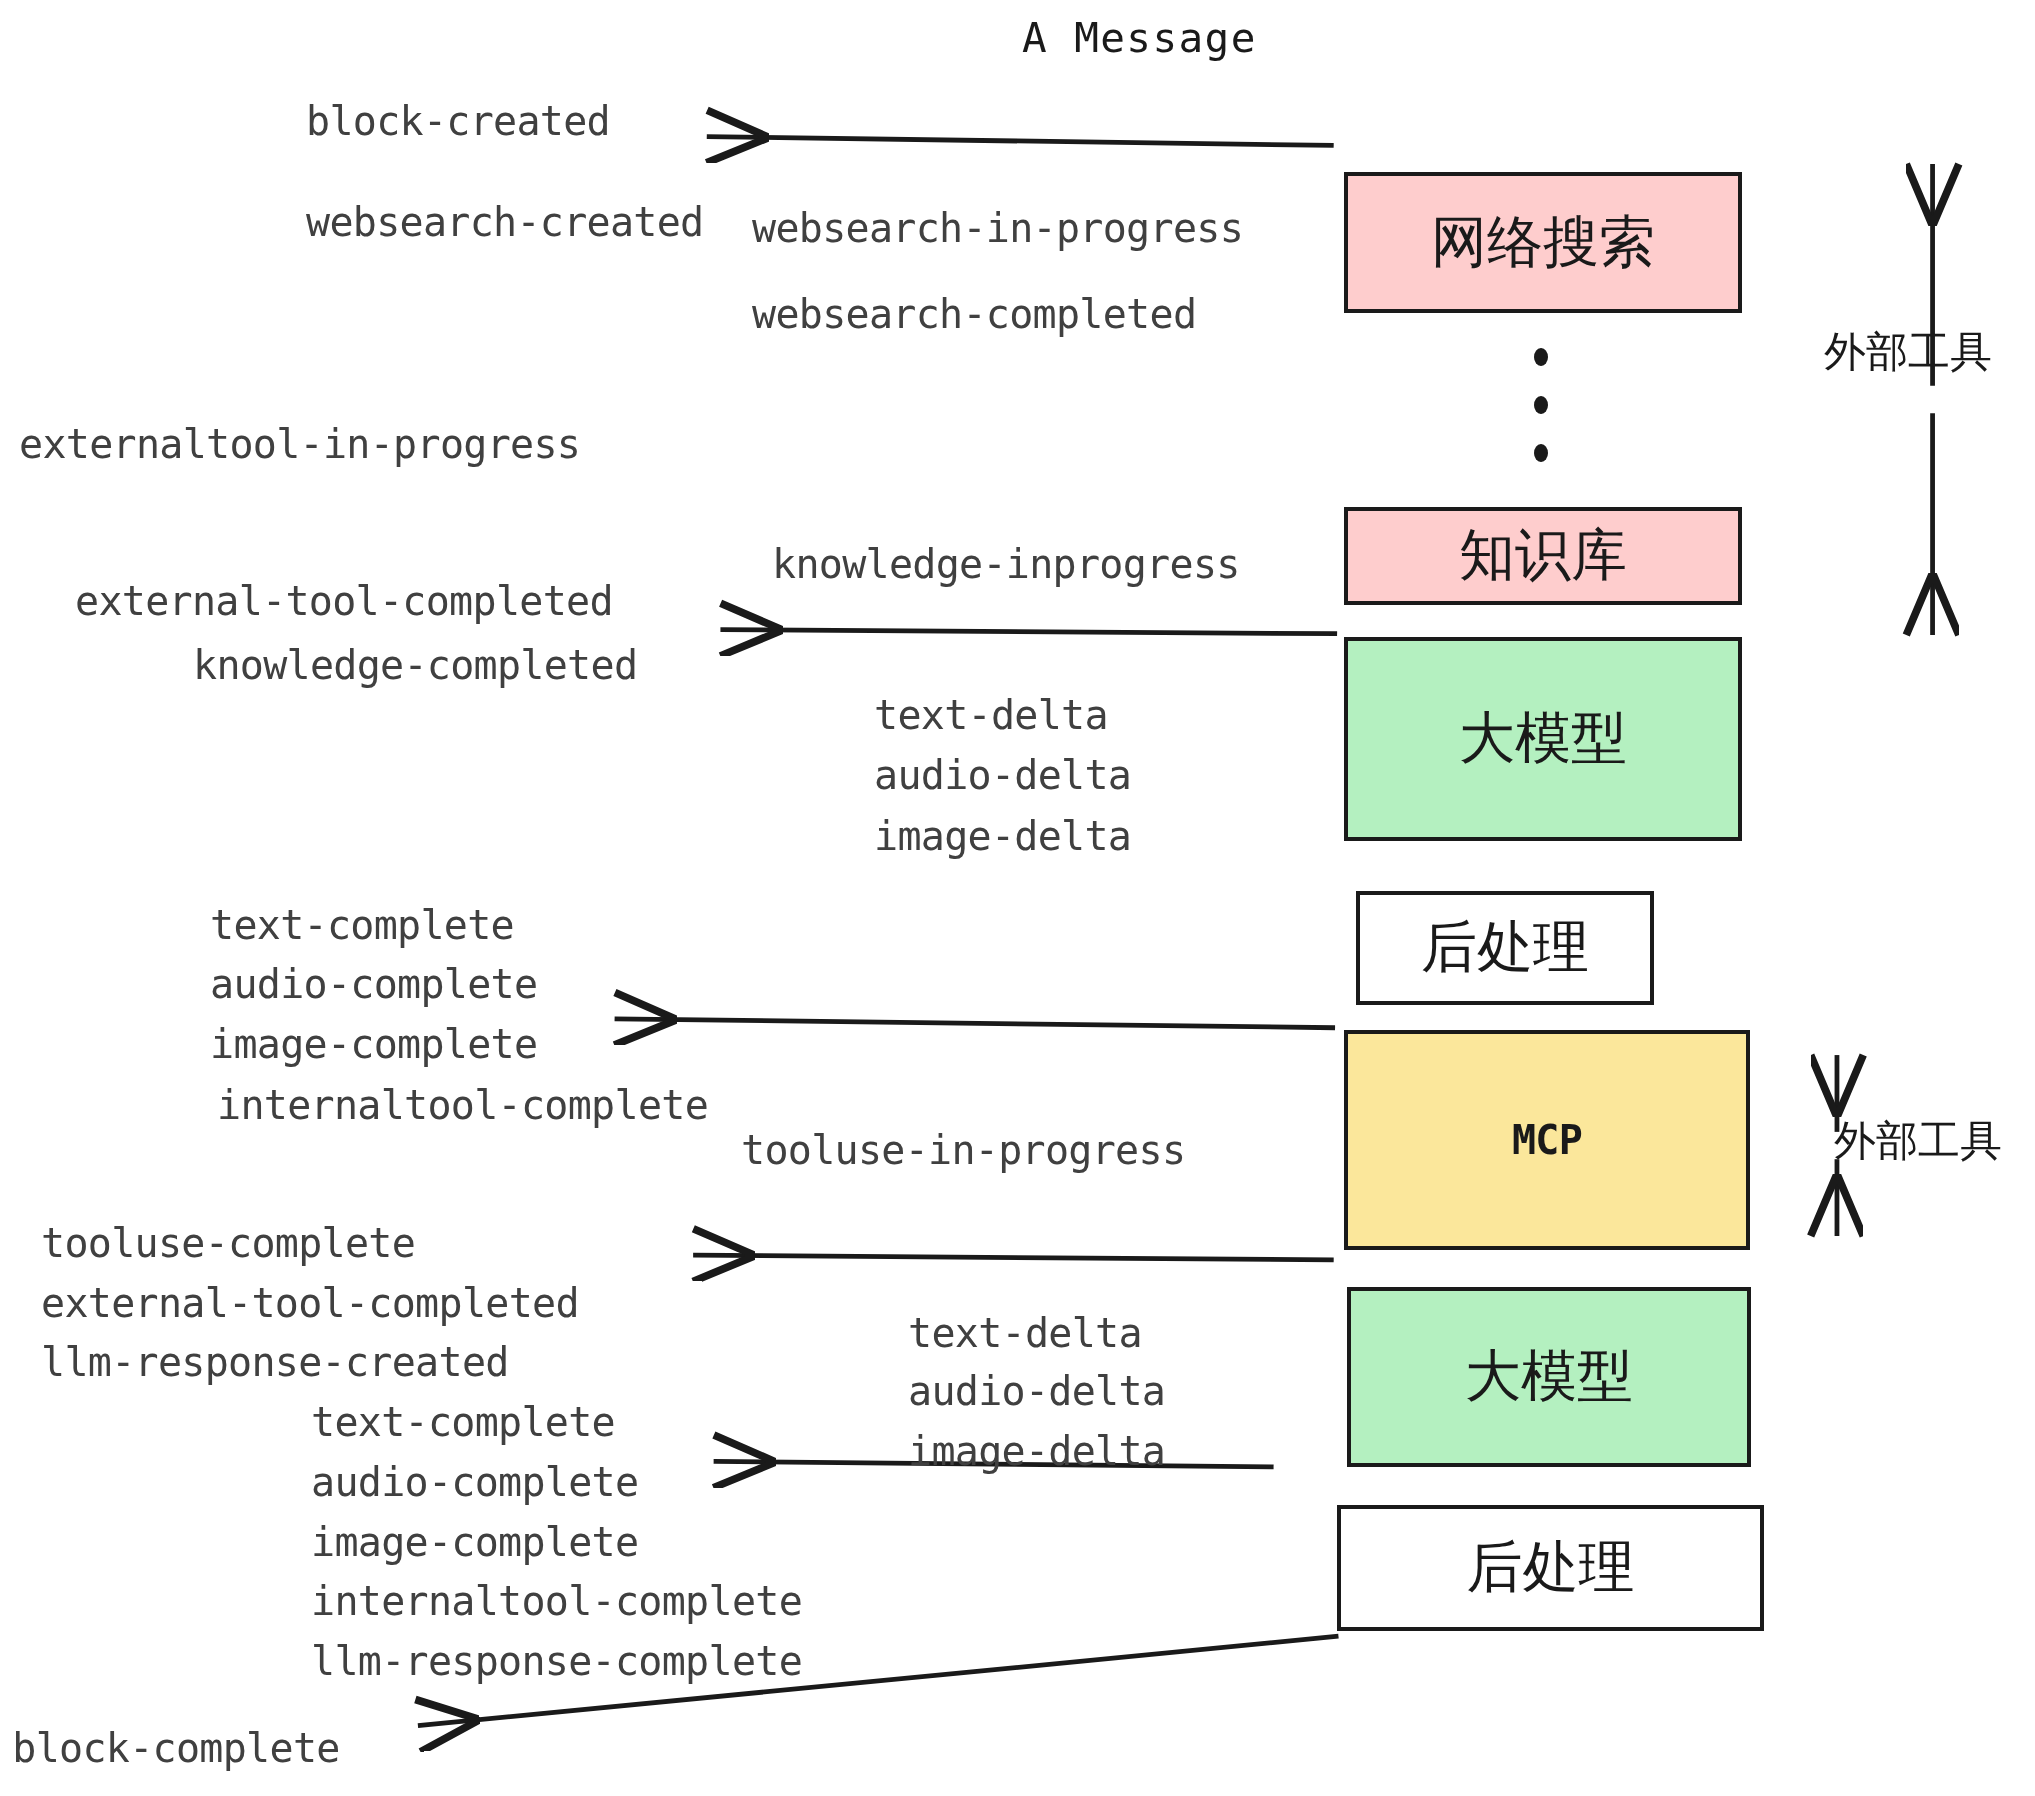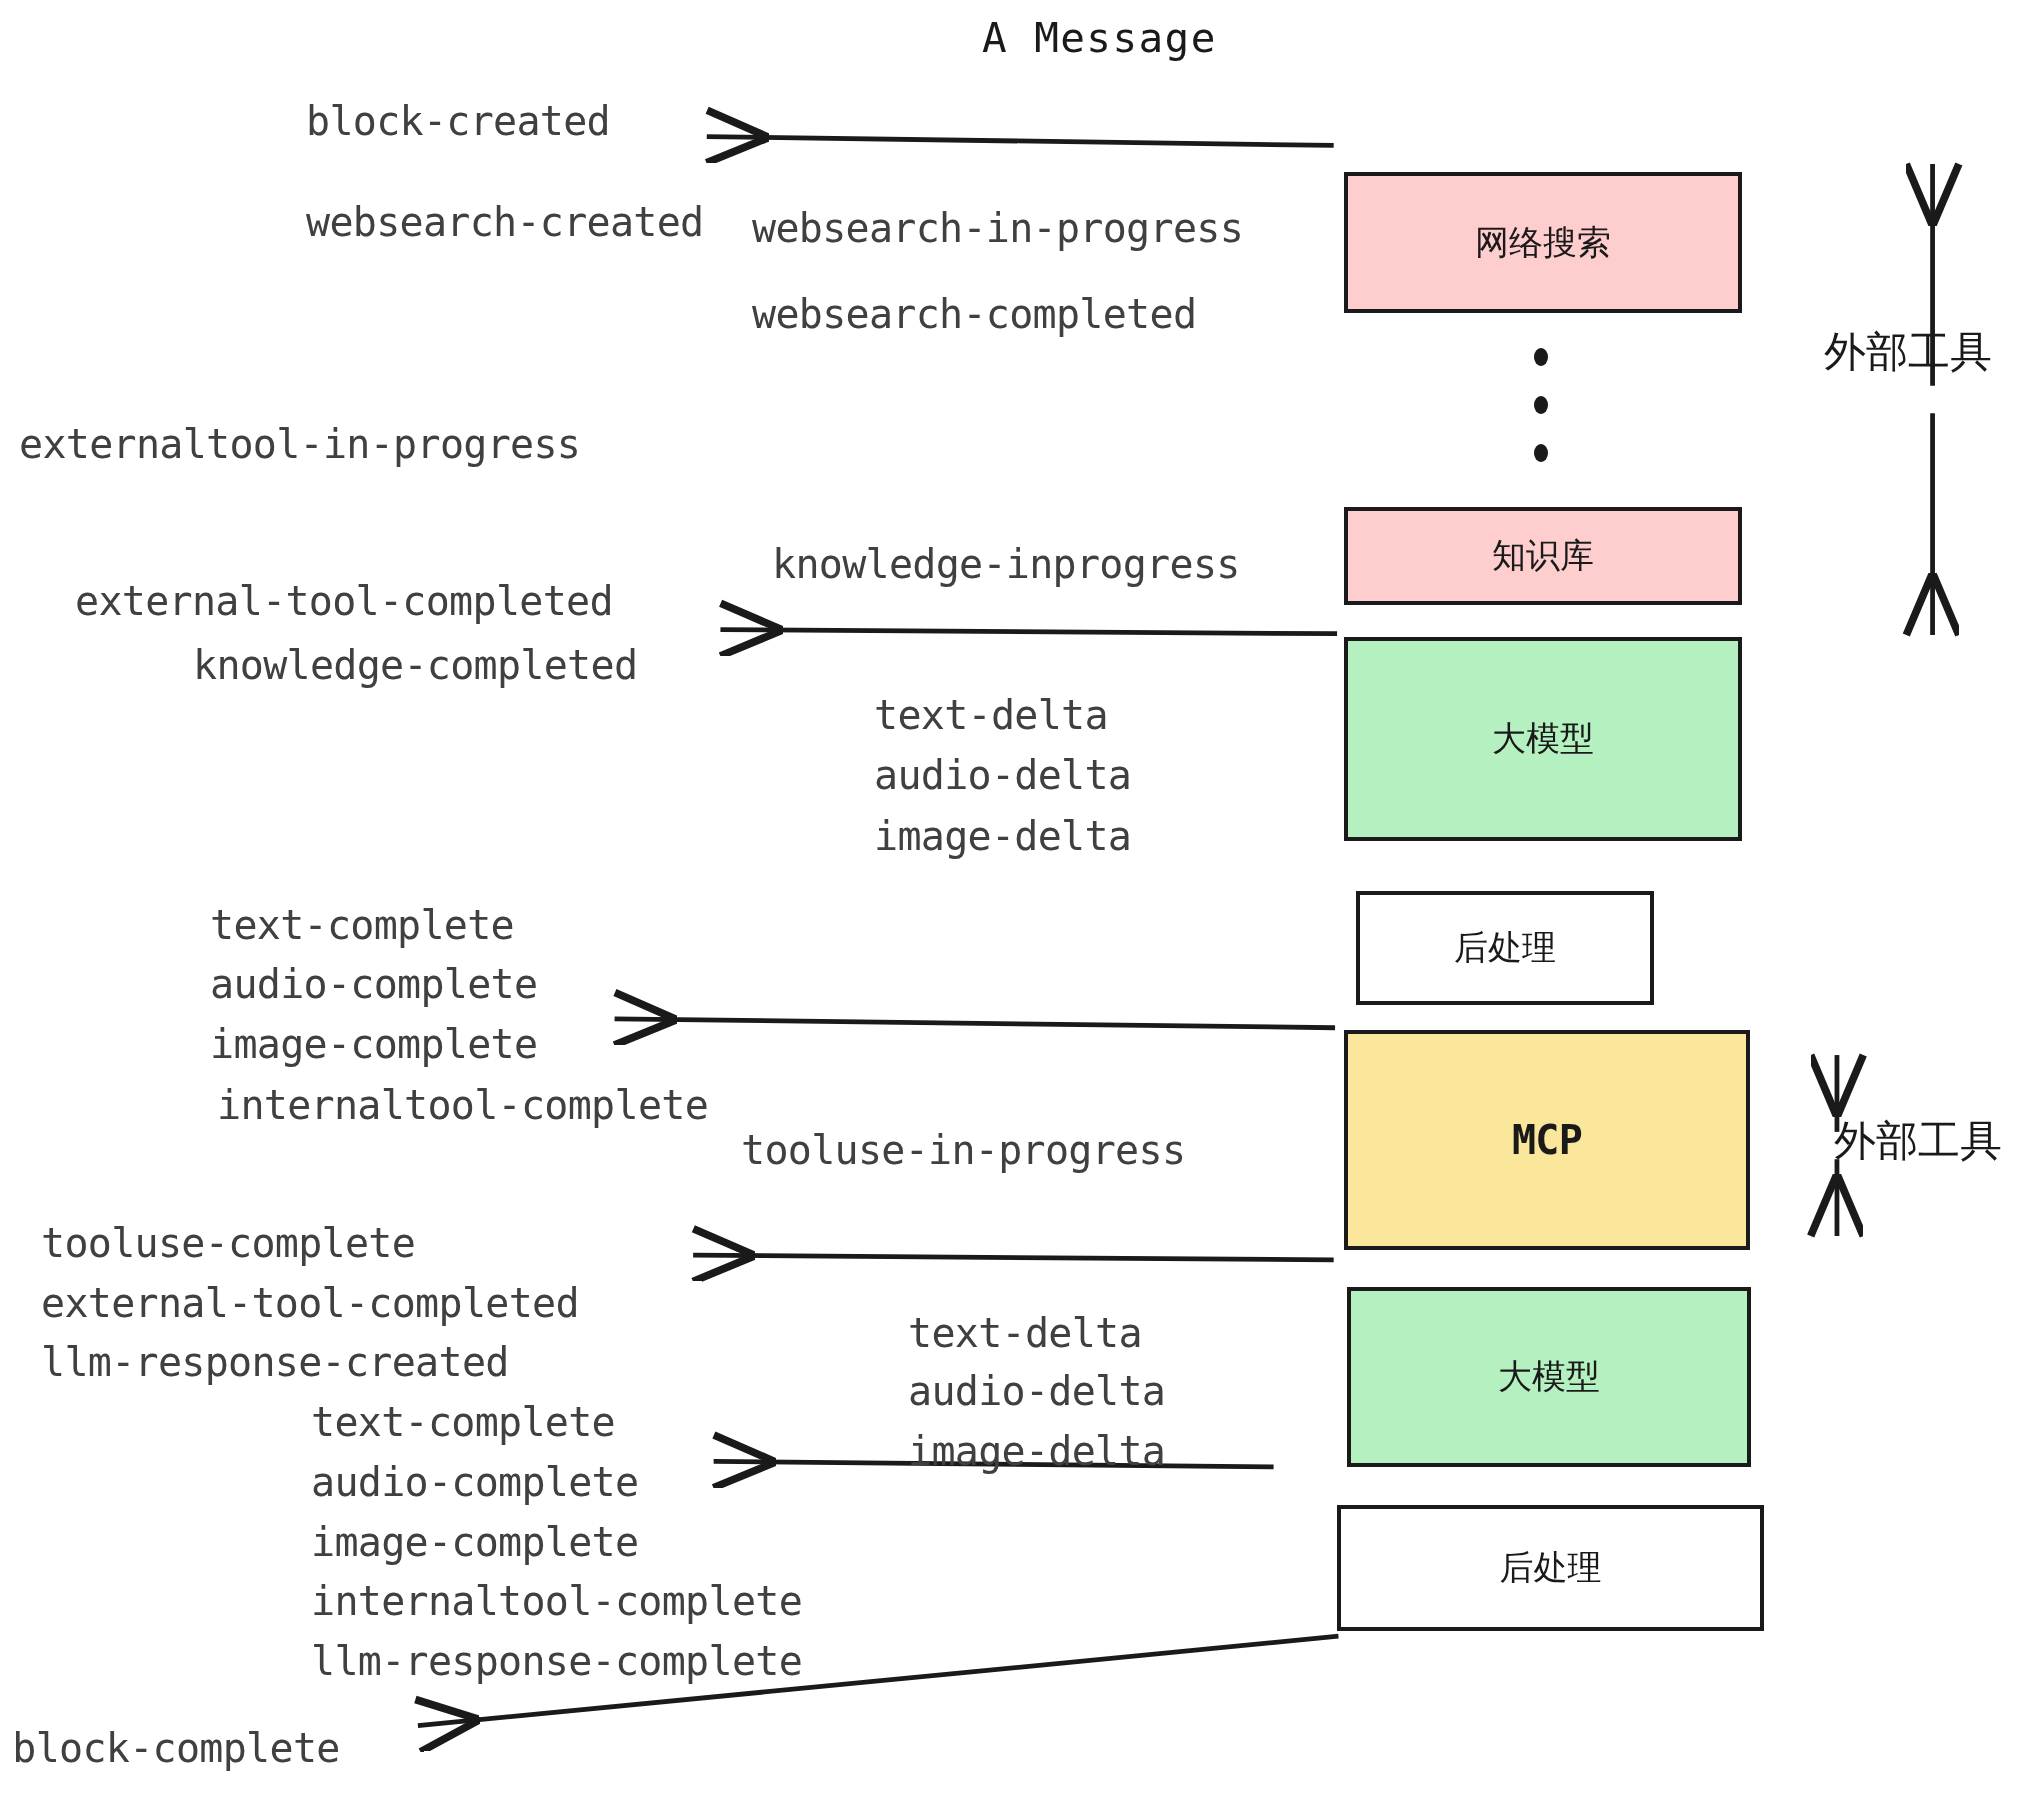--- a/index.html
+++ b/index.html
@@ -43,21 +43,21 @@
   .box {
     position: absolute;
     box-sizing: border-box;
     border: 4.1px solid #1a1a1a;
     display: flex;
     align-items: center;
     justify-content: center;
   }
   .box .boxlabel {
     font-family: "DejaVu Sans", sans-serif;
-    font-size: 34px;
+    font-size: 56px;
     color: #1a1a1a;
     white-space: nowrap;
   }
   .box.mcp .boxlabel {
     font-family: "DejaVu Sans Mono", monospace;
     font-size: 40px;
     letter-spacing: -0.7px;
     font-weight: bold;
   }
   .dot {
@@ -74,21 +74,21 @@
     width: 2035px;
     height: 1796px;
     pointer-events: none;
   }
 </style>
 </head>
 <body>
 
 <div id="stage">
 
-  <div class="title" style="left:982px; top:13.7px;">A Message</div>
+  <div class="title" style="left:1022px; top:13.7px;">A Message</div>
 
   <svg class="arrows" viewBox="0 0 2980 2630">
     <defs>
       <marker id="ahead" markerWidth="16" markerHeight="16" refX="13" refY="5.5" orient="auto" markerUnits="strokeWidth">
         <path d="M13,0 L0,5.5 L13,11" fill="none" stroke="#1a1a1a" stroke-width="1.6"></path>
       </marker>
       <marker id="ahead2" markerWidth="16" markerHeight="16" refX="13" refY="5.5" orient="auto" markerUnits="strokeWidth">
         <path d="M13,0 L0,5.5 L13,11" fill="none" stroke="#1a1a1a" stroke-width="1.6"></path>
       </marker>
     </defs>

